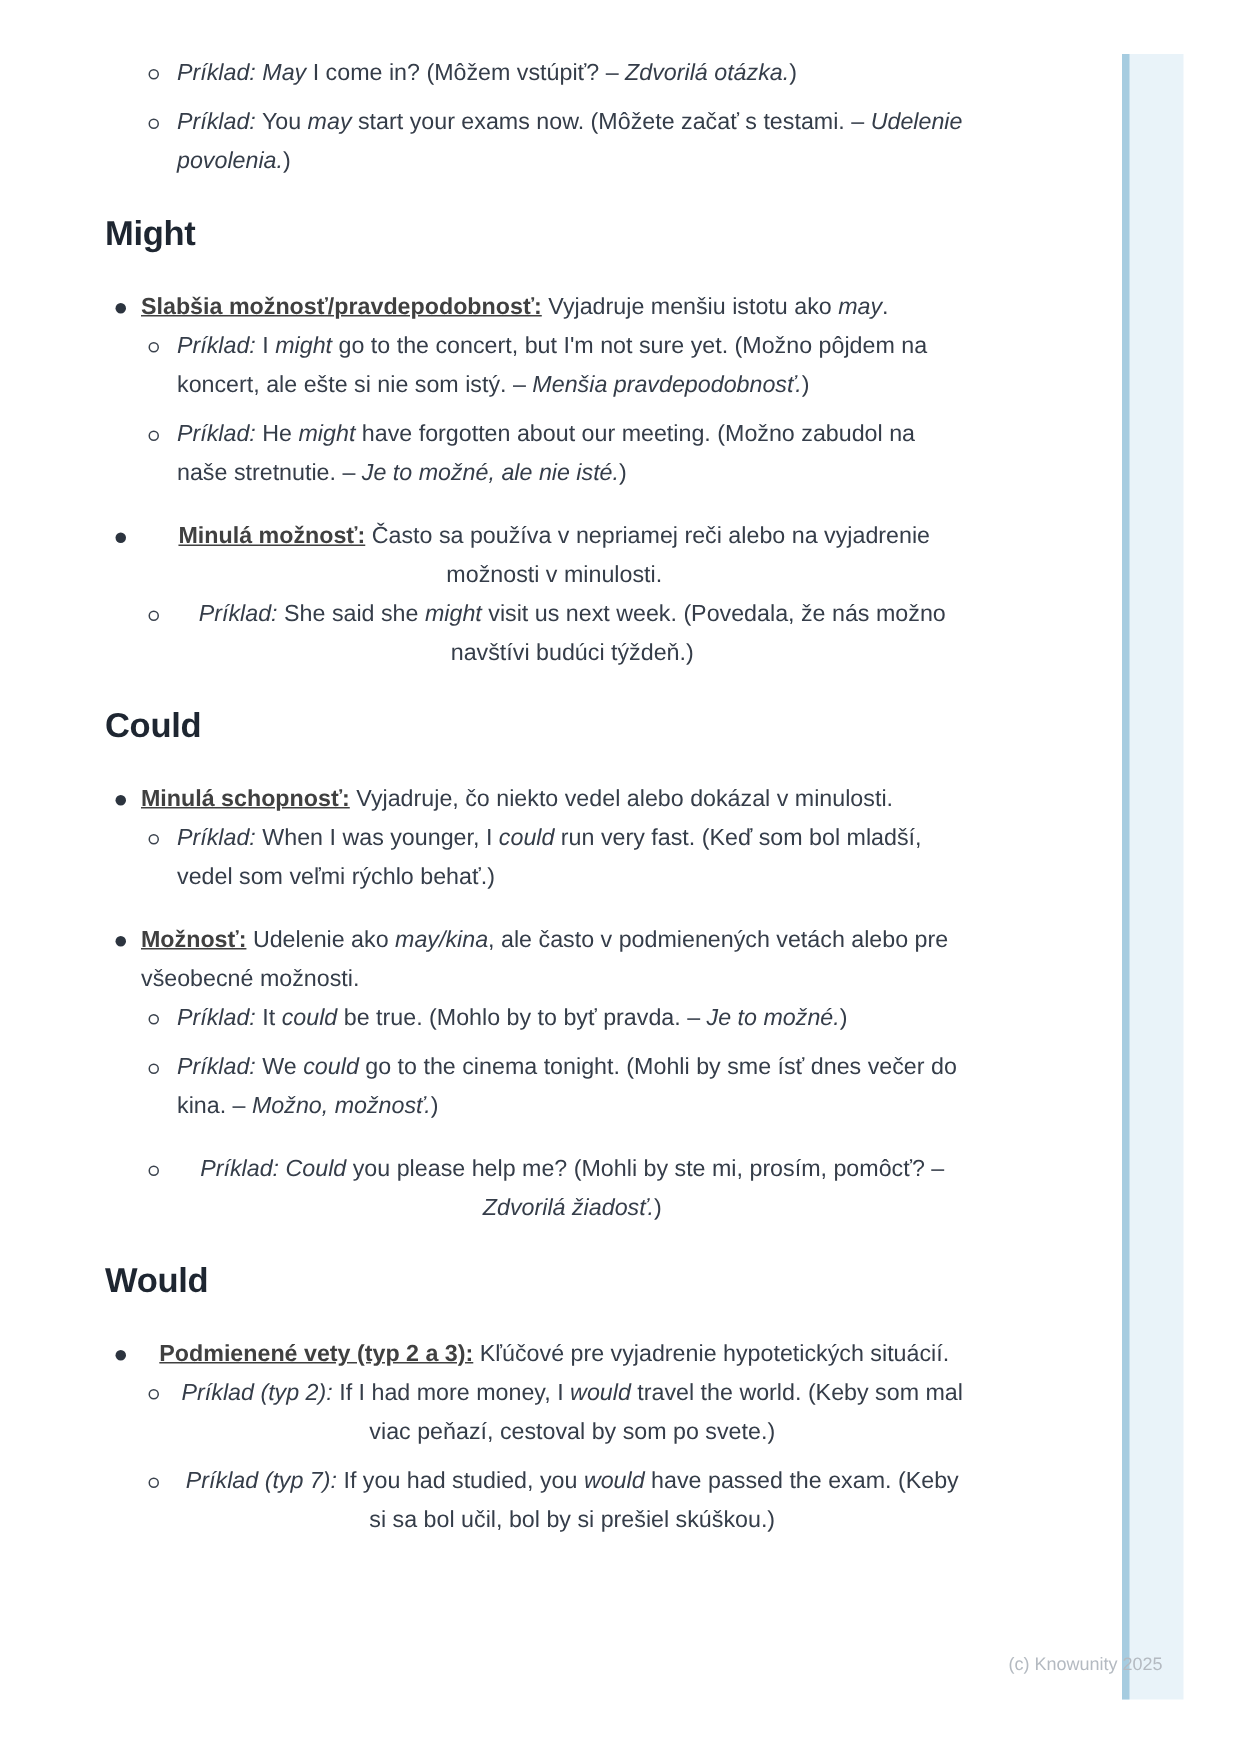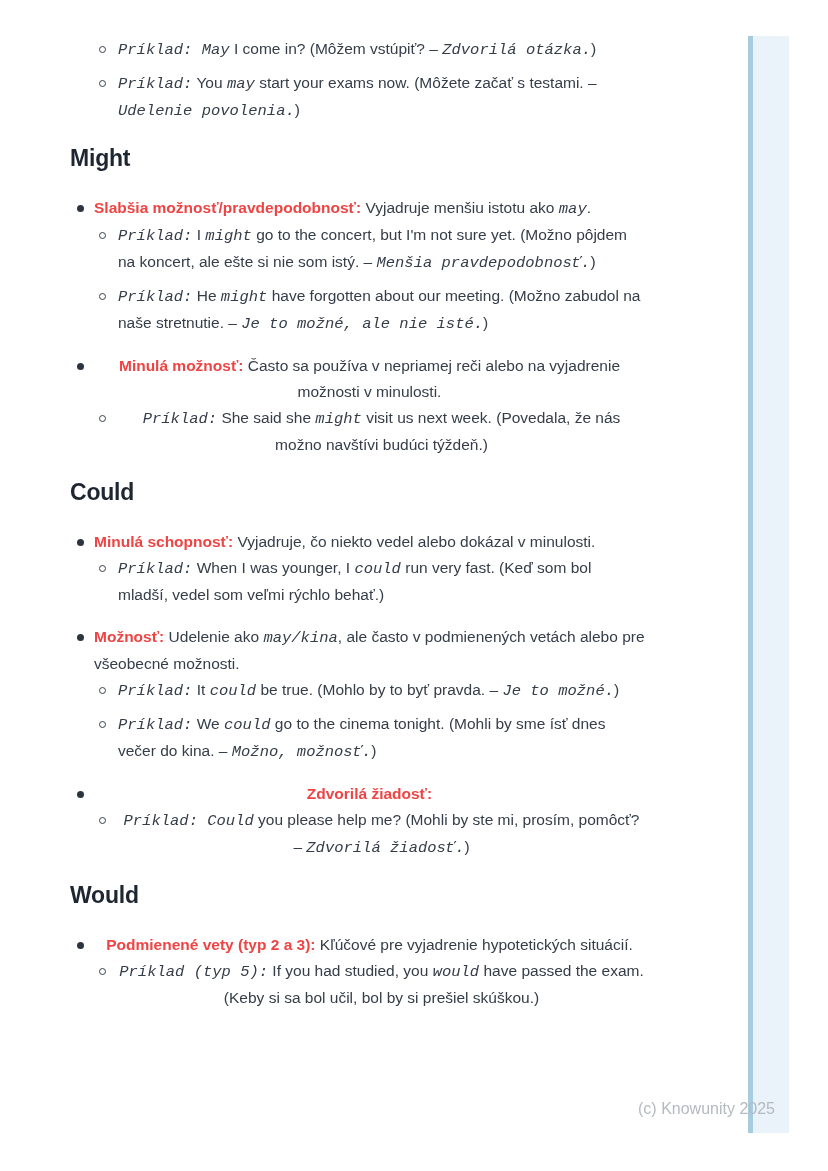--- a/index.html
+++ b/index.html
@@ -54,37 +54,37 @@
     margin: 10px 0 0 0;
   }
   .sub-row .circle-marker { margin-left: 29px; margin-right: 12px; }
 
   .bullet-text { flex: 1; }
 
   ul.sub-list { margin-top: 0; }
   ul.sub-list > li { margin-bottom: 7px; }
   ul.sub-list > li:last-child { margin-bottom: 0; }
 
-  strong { font-weight: 700; color: #ef4444; }
-  em { font-style: italic; font-family: Liberation Mono, monospace; }
+  strong { font-weight: 700; color: #404040; text-decoration: underline; }
+  em { font-style: italic; }
 
   .scrollbar {
     position: absolute;
     left: 748px; top: 36px;
     width: 41px; height: 1097px;
     background: #e9f3f9;
     border-left: 5px solid #a6cce0;
     z-index: 0;
   }
 
   .watermark {
     position: absolute;
     top: 1102px;
     right: 53px;
-    font-size: 16px;
+    font-size: 12px;
     line-height: 14px;
     color: #b4bac1;
     z-index: 2;
     white-space: nowrap;
   }
 </style>
 </head>
 <body>
 
 <div class="page">
@@ -171,24 +171,20 @@
             </li>
             <li>
               <div class="row sub-row">
                 <span class="circle-marker"></span>
                 <div class="bullet-text"><em>Príklad:</em><span> We </span><em>could</em><span> go to the cinema tonight. (Mohli by sme ísť dnes večer do kina. – </span><em>Možno, možnosť.</em><span>)</span></div>
               </div>
             </li>
           </ul>
         </li>
         <li>
-          <div class="row">
-            <span class="disc-marker"></span>
-            <div class="bullet-text"><strong>Zdvorilá žiadosť:</strong></div>
-          </div>
           <ul class="sub-list">
             <li>
               <div class="row sub-row">
                 <span class="circle-marker"></span>
                 <div class="bullet-text"><em>Príklad: Could</em><span> you please help me? (Mohli by ste mi, prosím, pomôcť? – </span><em>Zdvorilá žiadosť.</em><span>)</span></div>
               </div>
             </li>
           </ul>
         </li>
       </ul>
@@ -196,21 +192,27 @@
       <ul class="main-list">
         <li>
           <div class="row">
             <span class="disc-marker"></span>
             <div class="bullet-text"><strong>Podmienené vety (typ 2 a 3):</strong><span> Kľúčové pre vyjadrenie hypotetických situácií.</span></div>
           </div>
           <ul class="sub-list">
             <li>
               <div class="row sub-row">
                 <span class="circle-marker"></span>
-                <div class="bullet-text"><em>Príklad (typ 5):</em><span> If you had studied, you </span><em>would</em><span> have passed the exam. (Keby si sa bol učil, bol by si prešiel skúškou.)</span></div>
+                <div class="bullet-text"><em>Príklad (typ 2):</em><span> If I had more money, I </span><em>would</em><span> travel the world. (Keby som mal viac peňazí, cestoval by som po svete.)</span></div>
+              </div>
+            </li>
+            <li>
+              <div class="row sub-row">
+                <span class="circle-marker"></span>
+                <div class="bullet-text"><em>Príklad (typ 7):</em><span> If you had studied, you </span><em>would</em><span> have passed the exam. (Keby si sa bol učil, bol by si prešiel skúškou.)</span></div>
               </div>
             </li>
           </ul>
         </li>
       </ul>
     </div>
   <div class="watermark">(c) Knowunity 2025</div>
 </div>
 
 </body></html>

